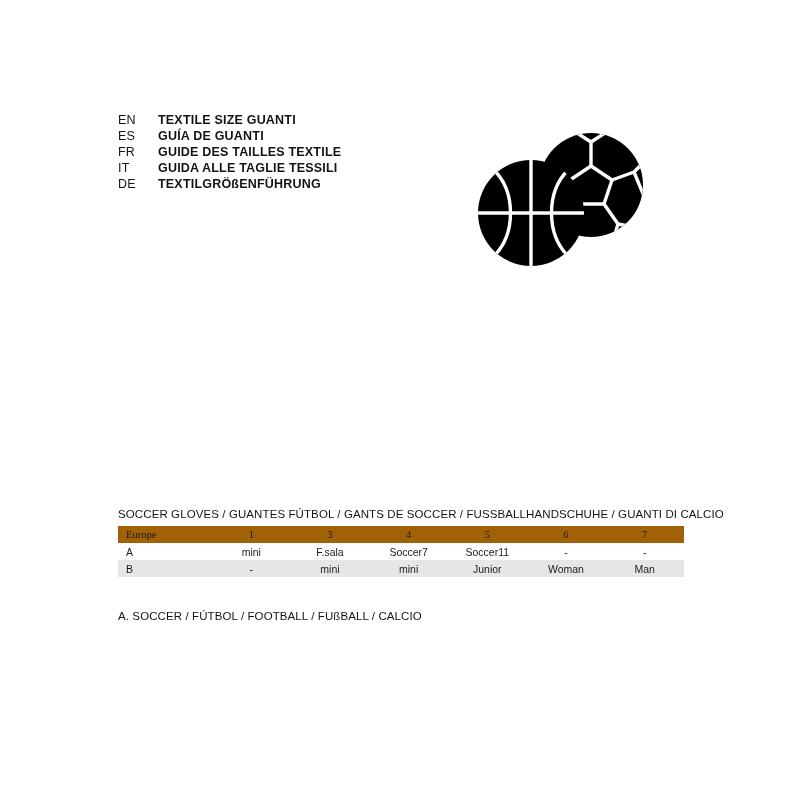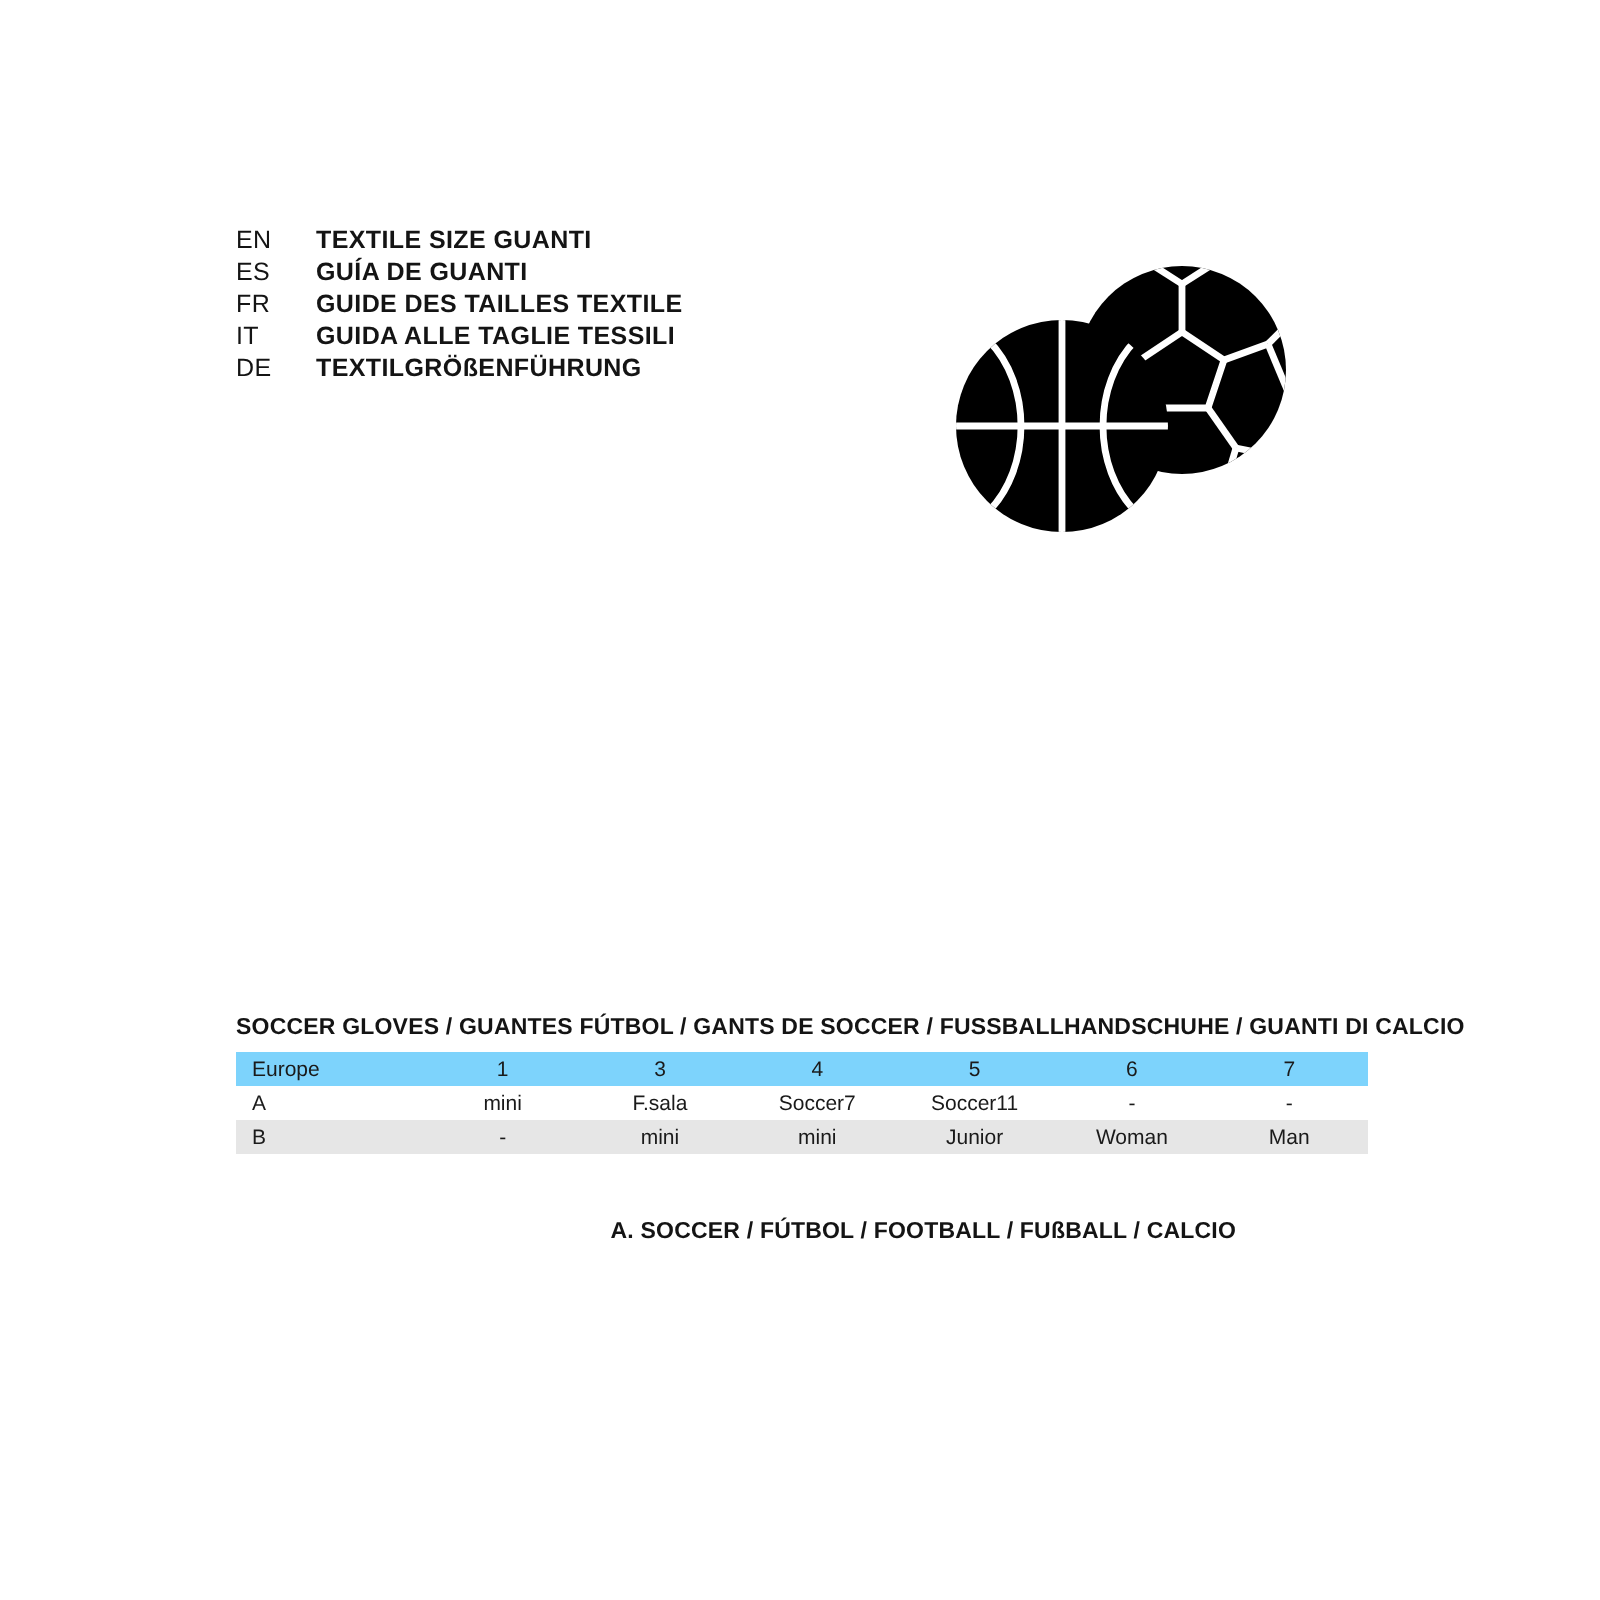--- a/index.html
+++ b/index.html
@@ -55,21 +55,21 @@
 
   
   #table-section {
     position: absolute;
     left: 118px;
     top: 508px;
     width: 566px;
   }
   #table-title {
     font-size: 11.5px;
-    font-weight: 700;
+    font-weight: 400;
     letter-spacing: 0.1px;
     color: #141414;
     margin-bottom: 6px;
     white-space: nowrap;
   }
   table.size-table {
     border-collapse: collapse;
     width: 566px;
     table-layout: fixed;
   }
@@ -77,21 +77,22 @@
   table.size-table td {
     font-size: 10.5px;
     font-weight: 400;
     color: #1a1a1a;
     height: 17px;
     padding: 0 4px;
     text-align: center;
     vertical-align: middle;
   }
   table.size-table thead th {
-    background: #7dd3fc;
+    background: #a16207;
+    font-family: Liberation Serif, serif;
   }
   table.size-table tbody tr.odd td {
     background: #ffffff;
   }
   table.size-table tbody tr.even td {
     background: #e6e6e6;
   }
   table.size-table .col-first {
     text-align: left;
     padding-left: 8px;
@@ -100,26 +101,25 @@
 
   
   #footnotes {
     position: absolute;
     left: 118px;
     top: 608px;
     width: 500px;
   }
   .footnote {
     font-size: 11.5px;
-    font-weight: 700;
+    font-weight: 400;
     letter-spacing: 0.1px;
     color: #141414;
     line-height: 17px;
     white-space: nowrap;
-    text-align: right;
   }
 </style>
 </head>
 <body>
 
 <div id="legend">
   <div class="legend-row">
     <span class="legend-code">EN</span>
     <span class="legend-label">TEXTILE SIZE GUANTI</span>
   </div>

